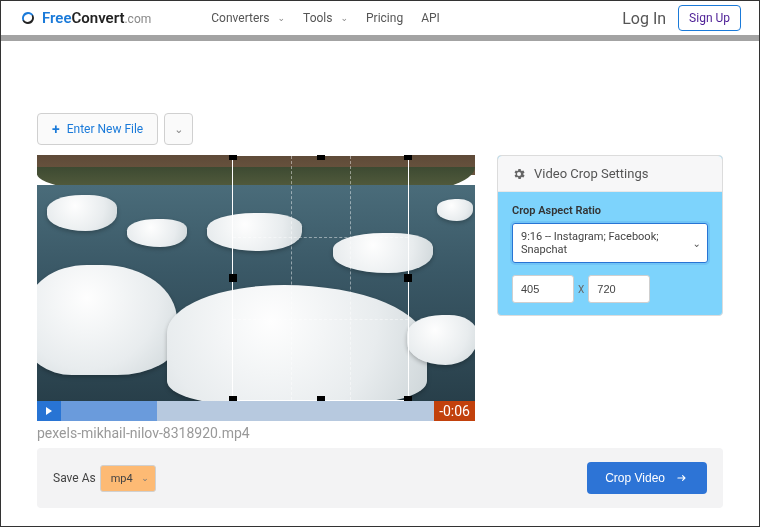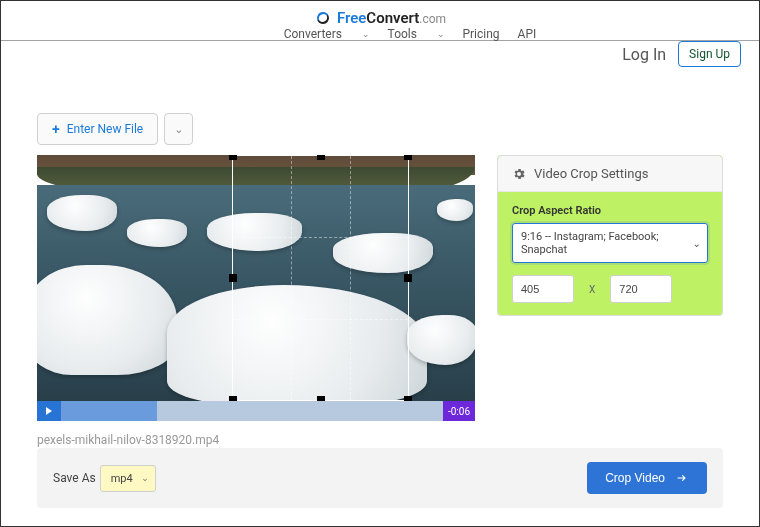--- a/index.html
+++ b/index.html
@@ -1,31 +1,31 @@
 <!DOCTYPE html>
 <html><head>
   <meta charset="utf-8">
   <style>
     * { box-sizing: border-box; margin: 0; padding: 0; }
     body { font-family: -apple-system, BlinkMacSystemFont, "Segoe UI", Roboto, Arial, sans-serif; background: #fff; width: 760px; height: 527px; overflow: hidden; border: 1px solid #333; position: relative; }
     
     
-    .header { display: flex; align-items: center; padding: 8px 18px; border-bottom: 1px solid #a3a3a3; height: 40px; flex-direction: column; }
+    .header { display: flex; align-items: center; padding: 8px 18px; border-bottom: 6px solid #a3a3a3; height: 40px; }
     .logo { display: flex; align-items: center; gap: 5px; }
     .logo-icon { width: 18px; height: 18px; }
     .logo-text { font-size: 15px; font-weight: 400; color: #333; }
     .logo-text .free { color: #1a7ad9; font-weight: 600; }
     .logo-text .convert { color: #222; font-weight: 600; }
     .logo-text .com { color: #888; font-size: 12px; }
     .nav { display: flex; gap: 18px; margin-left: 60px; }
-    .nav-item { font-size: 12px; color: #555; cursor: pointer; display: flex; align-items: center; gap: 20px; }
+    .nav-item { font-size: 12px; color: #555; cursor: pointer; display: flex; align-items: center; gap: 8px; }
     .nav-chev { font-size: 9px; color: #888; }
     .header-right { margin-left: auto; display: flex; align-items: center; gap: 12px; }
     .login { font-size: 16px; color: #555; cursor: pointer; }
-    .signup { font-size: 12px; color: #14532d; border: 1px solid #1a7ad9; border-radius: 4px; padding: 5px 10px; cursor: pointer; }
+    .signup { font-size: 12px; color: #4c1d95; border: 1px solid #1a7ad9; border-radius: 4px; padding: 5px 10px; cursor: pointer; }
     
     
     .toolbar { display: flex; gap: 6px; padding: 0 36px; margin-top: 72px; }
     .choose-btn { display: flex; align-items: center; gap: 7px; border: 1px solid #d0d0d0; border-radius: 4px; padding: 7px 14px; font-size: 12px; color: #1a7ad9; cursor: pointer; background: #fafafa; }
     .plus { color: #1a7ad9; font-size: 14px; font-weight: 600; }
     .add-more { border: 1px solid #d0d0d0; border-radius: 4px; padding: 7px 9px; cursor: pointer; background: #fafafa; display: flex; align-items: center; }
     .add-chev { font-size: 11px; color: #888; }
     
     
     .main-row { display: flex; gap: 22px; padding: 10px 36px 0 36px; }
@@ -47,43 +47,43 @@
     .grid-v { position: absolute; top: 0; bottom: 0; border-left: 1px dashed rgba(255,255,255,.45); }
     .grid-h { position: absolute; left: 0; right: 0; border-top: 1px dashed rgba(255,255,255,.45); }
     .handle { position: absolute; width: 8px; height: 8px; background: #000; }
     
     
     .player-bar { display: flex; height: 20px; }
     .play-btn { width: 24px; background: #2874d4; display: flex; align-items: center; justify-content: center; cursor: pointer; }
     .play-tri { width: 0; height: 0; border-left: 6px solid #fff; border-top: 4px solid transparent; border-bottom: 4px solid transparent; }
     .prog-played { flex: 0 0 96px; background: #6a9bdc; }
     .prog-rest { flex: 1; background: #b7c9df; position: relative; }
-    .time-badge { position: absolute; right: 0; top: 0; bottom: 0; background: #6d28d9; color: #fff; font-size: 10px; padding: 3px 5px; display: flex; align-items: center; }
-    .filename { font-size: 12px; color: #999; padding-top: 12px; }
-    
-    
-    .settings-card { flex: 1; border: 1px solid #dcdcdc; border-radius: 4px; background: #bef264; align-self: flex-start; }
+    .time-badge { position: absolute; right: 0; top: 0; bottom: 0; background: #c2410c; color: #fff; font-size: 14px; padding: 3px 5px; display: flex; align-items: center; }
+    .filename { font-size: 14px; color: #999; padding-top: 4px; }
+    
+    
+    .settings-card { flex: 1; border: 1px solid #dcdcdc; border-radius: 4px; background: #7dd3fc; align-self: flex-start; }
     .settings-head { display: flex; align-items: center; gap: 8px; padding: 10px 14px; border-bottom: 1px solid #e8e8e8; background: #f7f7f8; border-radius: 4px 4px 0 0; }
     .gear { width: 14px; height: 14px; color: #666; }
     .settings-title { font-size: 13px; color: #555; }
     .settings-body { padding: 12px 14px; }
     .field-label { font-size: 11px; font-weight: 600; color: #333; margin-bottom: 6px; }
     .select-wrap { position: relative; margin-bottom: 12px; }
     .select { width: 100%; border: 1px solid #2874d4; border-radius: 3px; padding: 6px 22px 6px 8px; font-size: 11px; color: #444; background: #fff; appearance: none; cursor: pointer; outline: 2px solid rgba(40,116,212,.15); }
     .select-chev { position: absolute; right: 7px; top: 50%; transform: translateY(-50%); font-size: 10px; color: #555; pointer-events: none; }
     .toggle-btn { border: 1px solid #cfcfcf; border-radius: 3px; padding: 8px 14px; font-size: 11px; color: #333; background: #fff; cursor: pointer; margin-bottom: 16px; }
-    .wh-row { display: flex; align-items: center; gap: 15px; }
+    .wh-row { display: flex; align-items: center; gap: 4px; }
     .wh-input { width: 62px; border: 1px solid #cfcfcf; border-radius: 3px; padding: 7px 8px; font-size: 11px; color: #444; text-align: left; }
     .wh-x { font-size: 10px; color: #666; }
     
     
     .footer-bar { position: absolute; left: 36px; right: 36px; bottom: 18px; background: #f3f3f4; border-radius: 4px; padding: 14px 16px; display: flex; align-items: center; }
     .save-as-label { font-size: 12px; color: #444; margin-right: 4px; }
     .fmt-select { position: relative; }
-    .fmt-btn { border: 1px solid #d0d0d0; border-radius: 3px; background: #fef9c3; padding: 6px 22px 6px 10px; font-size: 11px; color: #444; cursor: pointer; }
+    .fmt-btn { border: 1px solid #d0d0d0; border-radius: 3px; background: #fdba74; padding: 6px 22px 6px 10px; font-size: 11px; color: #444; cursor: pointer; }
     .fmt-chev { position: absolute; right: 7px; top: 50%; transform: translateY(-50%); font-size: 9px; color: #777; pointer-events: none; }
     .crop-video-btn { margin-left: auto; background: #2d74d6; color: #fff; border: none; border-radius: 4px; padding: 9px 18px; font-size: 12px; display: flex; align-items: center; gap: 10px; cursor: pointer; }
     .arrow-r { width: 14px; height: 14px; }
   </style>
 </head>
 <body>
 
 <div class="header">
   <div class="logo">
     <svg class="logo-icon" viewBox="0 0 24 24">

